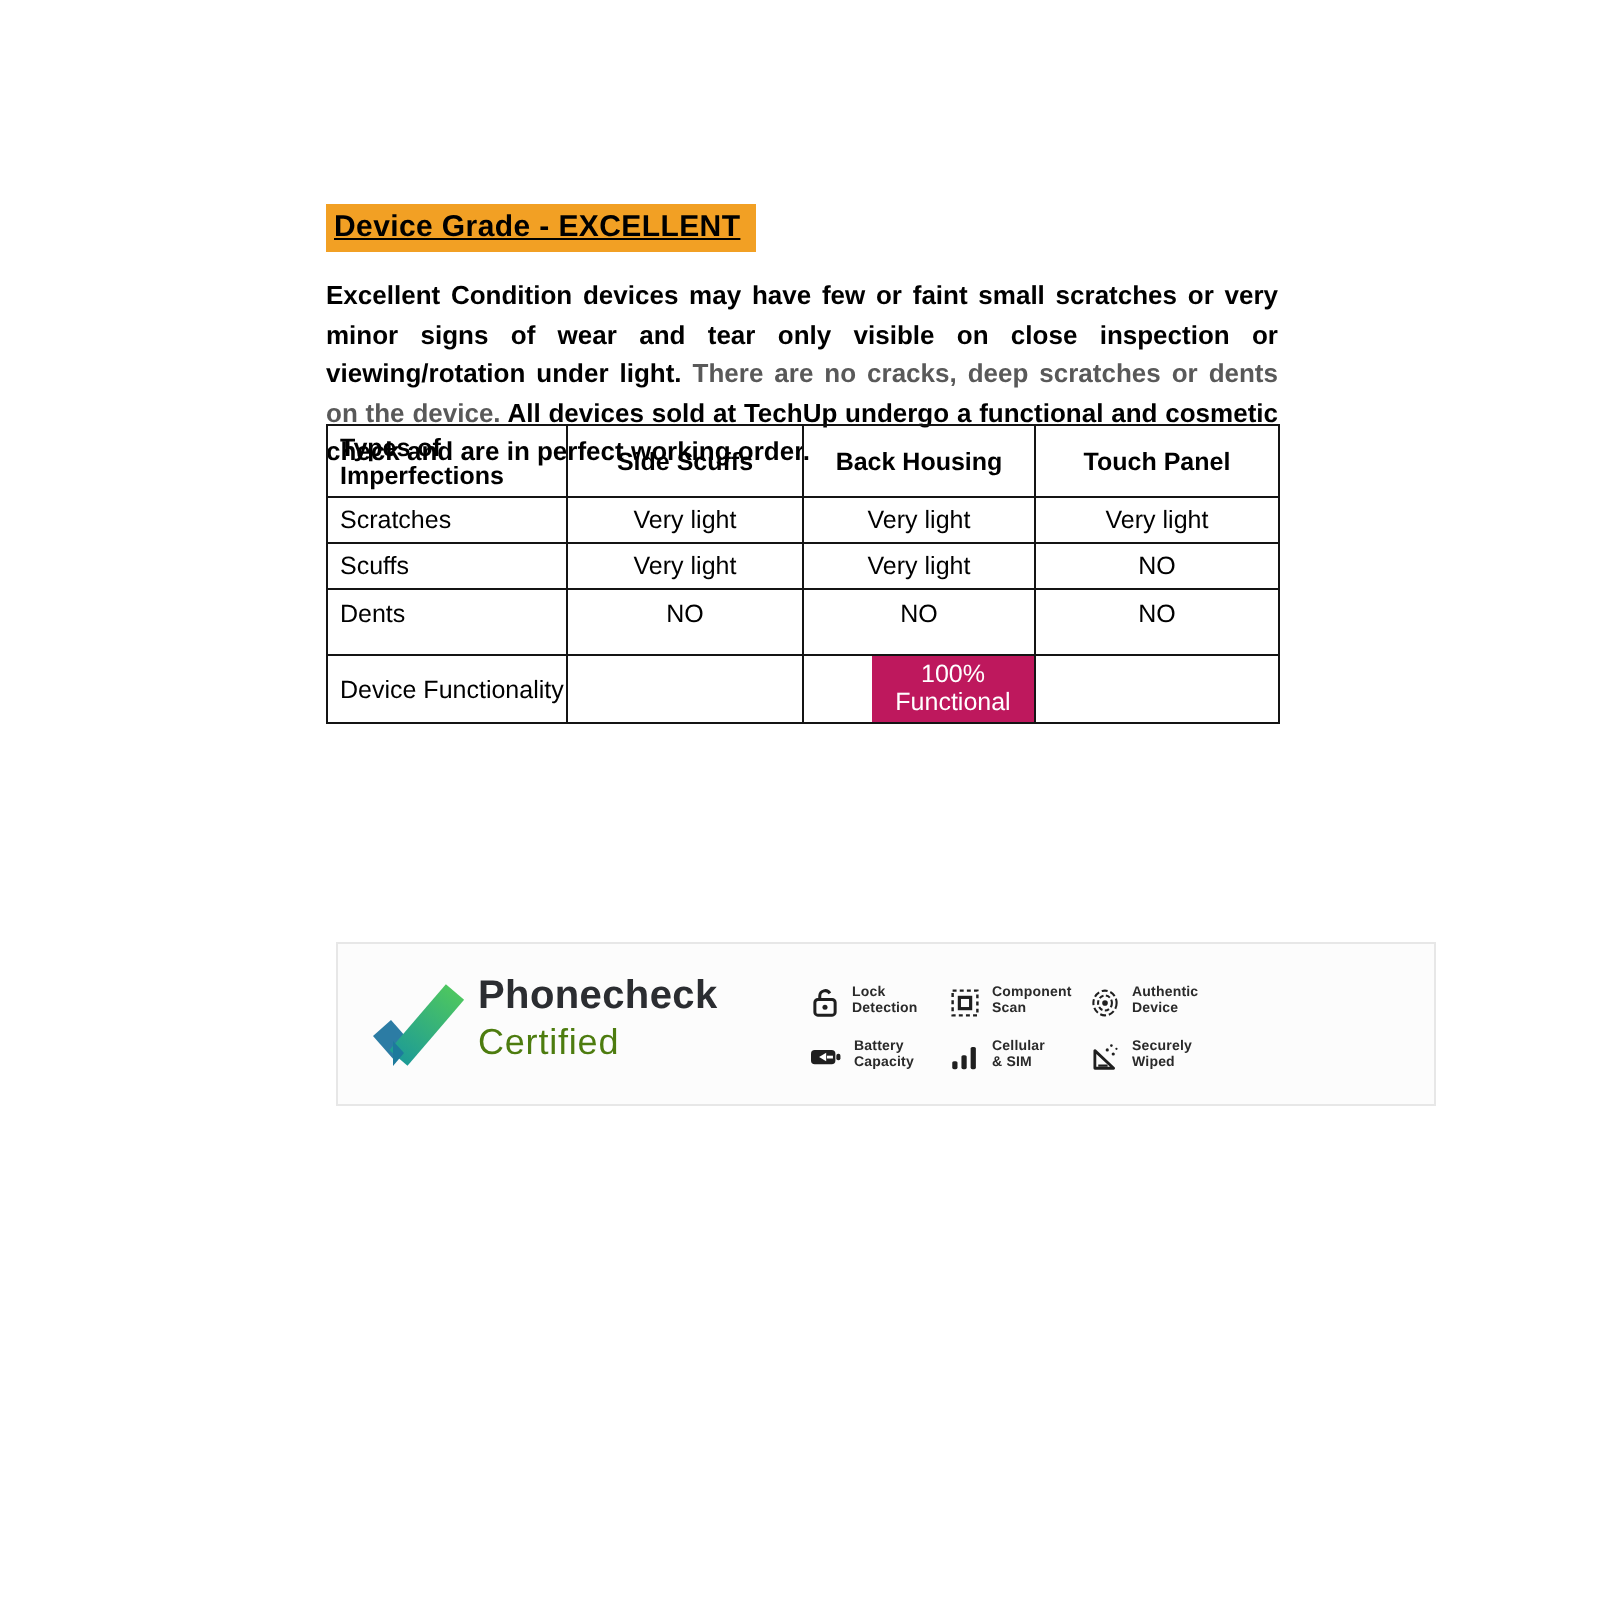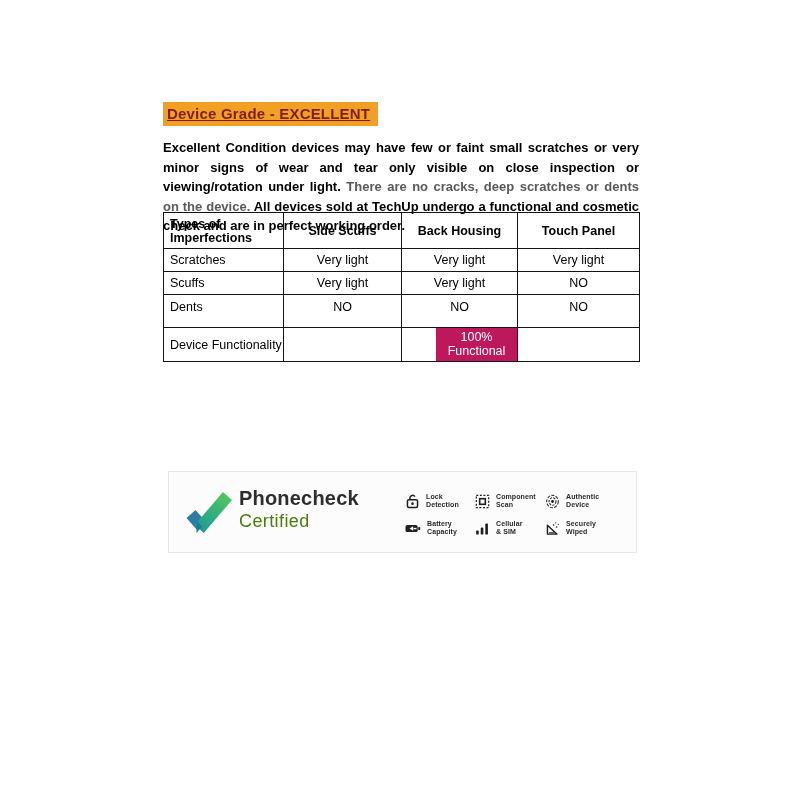--- a/index.html
+++ b/index.html
@@ -2,21 +2,21 @@
 <html><head>
 <meta charset="utf-8">
 <style>
   * { margin:0; padding:0; box-sizing:border-box; }
   html,body { width:800px; height:800px; background:#ffffff;
               font-family:"Liberation Sans", sans-serif; position:relative; overflow:hidden; }
 
   
   .title-highlight {
     position:absolute; left:163px; top:102px;
-    color:#7f1d1d; font-size:15px; font-weight:bold;
+    color:#000000; font-size:15px; font-weight:bold;
     padding:3px 8px 4px 4px; text-decoration:underline;
     letter-spacing:.2px; white-space:nowrap;
   }
 
   
   .desc {
     position:absolute; left:163px; top:138px; width:476px;
     font-size:13px; font-weight:bold; line-height:19.5px;
     text-align:justify; color:#000;
   }
@@ -33,21 +33,21 @@
   .grade-table .cell-left { text-align:left; padding-left:6px;margin-top:13px; }
   .grade-table tr.row-header   { height:36px; }
   .grade-table tr.row-normal   { height:23px; }
   .grade-table tr.row-tall     { height:33px; }
   .grade-table tr.row-tall td  { vertical-align:top; padding-top:5px; }
   .grade-table tr.row-func     { height:29px; }
   .func-chip { color:#fff; padding:2px 5px 3px 5px; display:inline-block; }
 
   
   .cert-badge {
-    position:absolute; left:168px; top:471px; width:469px; height:82px;
+    position:absolute; left:168px; top:471px; width:550px; height:82px;
     background:#fcfcfc; border:1px solid #e7e7e7;
   }
   .cert-logo { position:absolute; left:17px; top:16px; width:48px; height:48px; }
   .brand-block { position:absolute; left:70px; top:15px; }
   .brand-name { font-size:20px; font-weight:bold; color:#2b2d31; letter-spacing:.2px; }
   .brand-sub  { font-size:18px; font-weight:normal; color:#4d7c0f; letter-spacing:.4px; margin-top:1px; }
 
   .features-grid {
     position:absolute; left:236px; top:19px;
     display:grid; grid-template-columns:70px 70px 75px; grid-auto-rows:20px;

